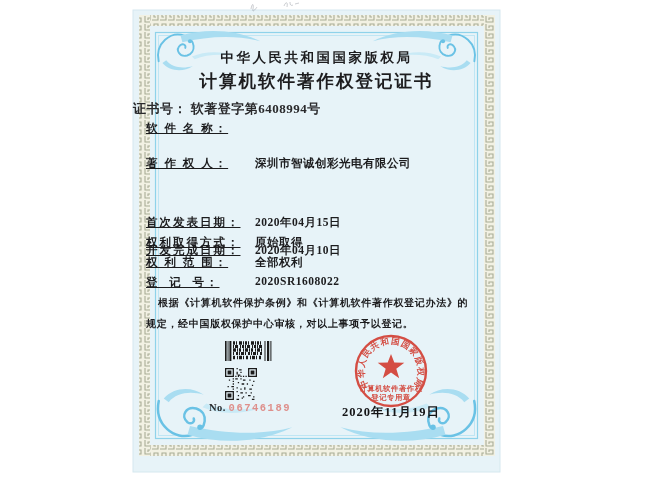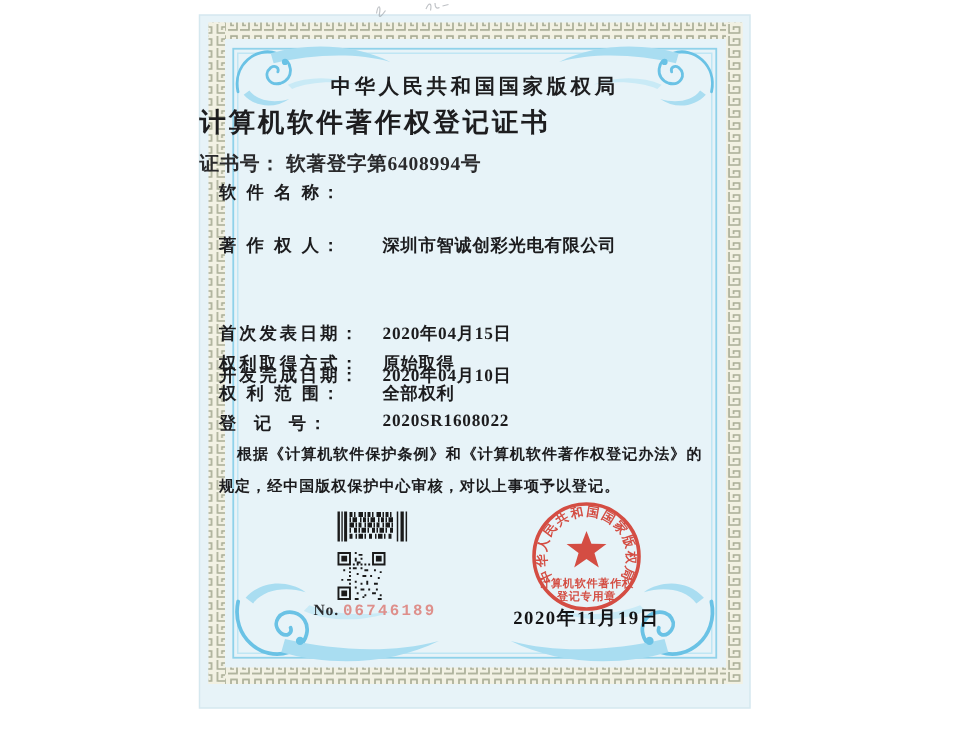--- a/index.html
+++ b/index.html
@@ -6,27 +6,27 @@
   body {
     width:650px; height:490px; background:#ffffff;
     font-family:"Liberation Serif", serif;
     -webkit-font-smoothing:antialiased;
   }
   .page { position:relative; width:650px; height:490px; overflow:hidden; background:#ffffff; }
   .deco { position:absolute; left:0; top:0; }
   .txt { position:absolute; color:#1d1d1f; white-space:nowrap; }
   .authority { left:133px; top:49px; width:367px; text-align:center;
     font-size:13.5px; font-weight:bold; letter-spacing:2.5px; }
-  .cert-title { left:133px; top:69px; width:367px; text-align:left;
+  .cert-title { left:133px; top:69px; width:367px; text-align:center;
     font-size:17.5px; font-weight:bold; letter-spacing:2px; }
   .certno { left:133px; top:100px; width:337px; text-align:left;
     font-size:13px; font-weight:bold; letter-spacing:0.5px; color:#2a2a2c; }
   .row { position:absolute; left:146px; display:flex; align-items:flex-start;
     font-size:11.5px; font-weight:bold; color:#1c1c1e; }
-  .row .lb { width:109px; flex:none; letter-spacing:2px; white-space:pre; }
+  .row .lb { width:109px; flex:none; letter-spacing:2px; white-space:pre;text-decoration:underline; }
   .row .val { letter-spacing:0.5px; }
   .val2 { margin-top:2px; letter-spacing:0.5px; }
   .r0 { top:121px; } .r1 { top:156px; } .r2 { top:195px;margin-top:48px; } .r3 { top:215px; }
   .r4 { top:235px; } .r5 { top:255px; } .r6 { top:275px; }
   .stmt { font-size:10px; font-weight:bold; letter-spacing:0.7px; color:#1c1c1e; }
   .stmt1 { left:158px; top:296px; }
   .stmt2 { left:146px; top:317px; }
   .serial { left:209px; top:402px; font-size:10.5px; font-weight:bold; }
   .serial .no-label { color:#2b2b2e; letter-spacing:0.5px; }
   .serial .no-val { color:#de8f8b; letter-spacing:1.5px;

